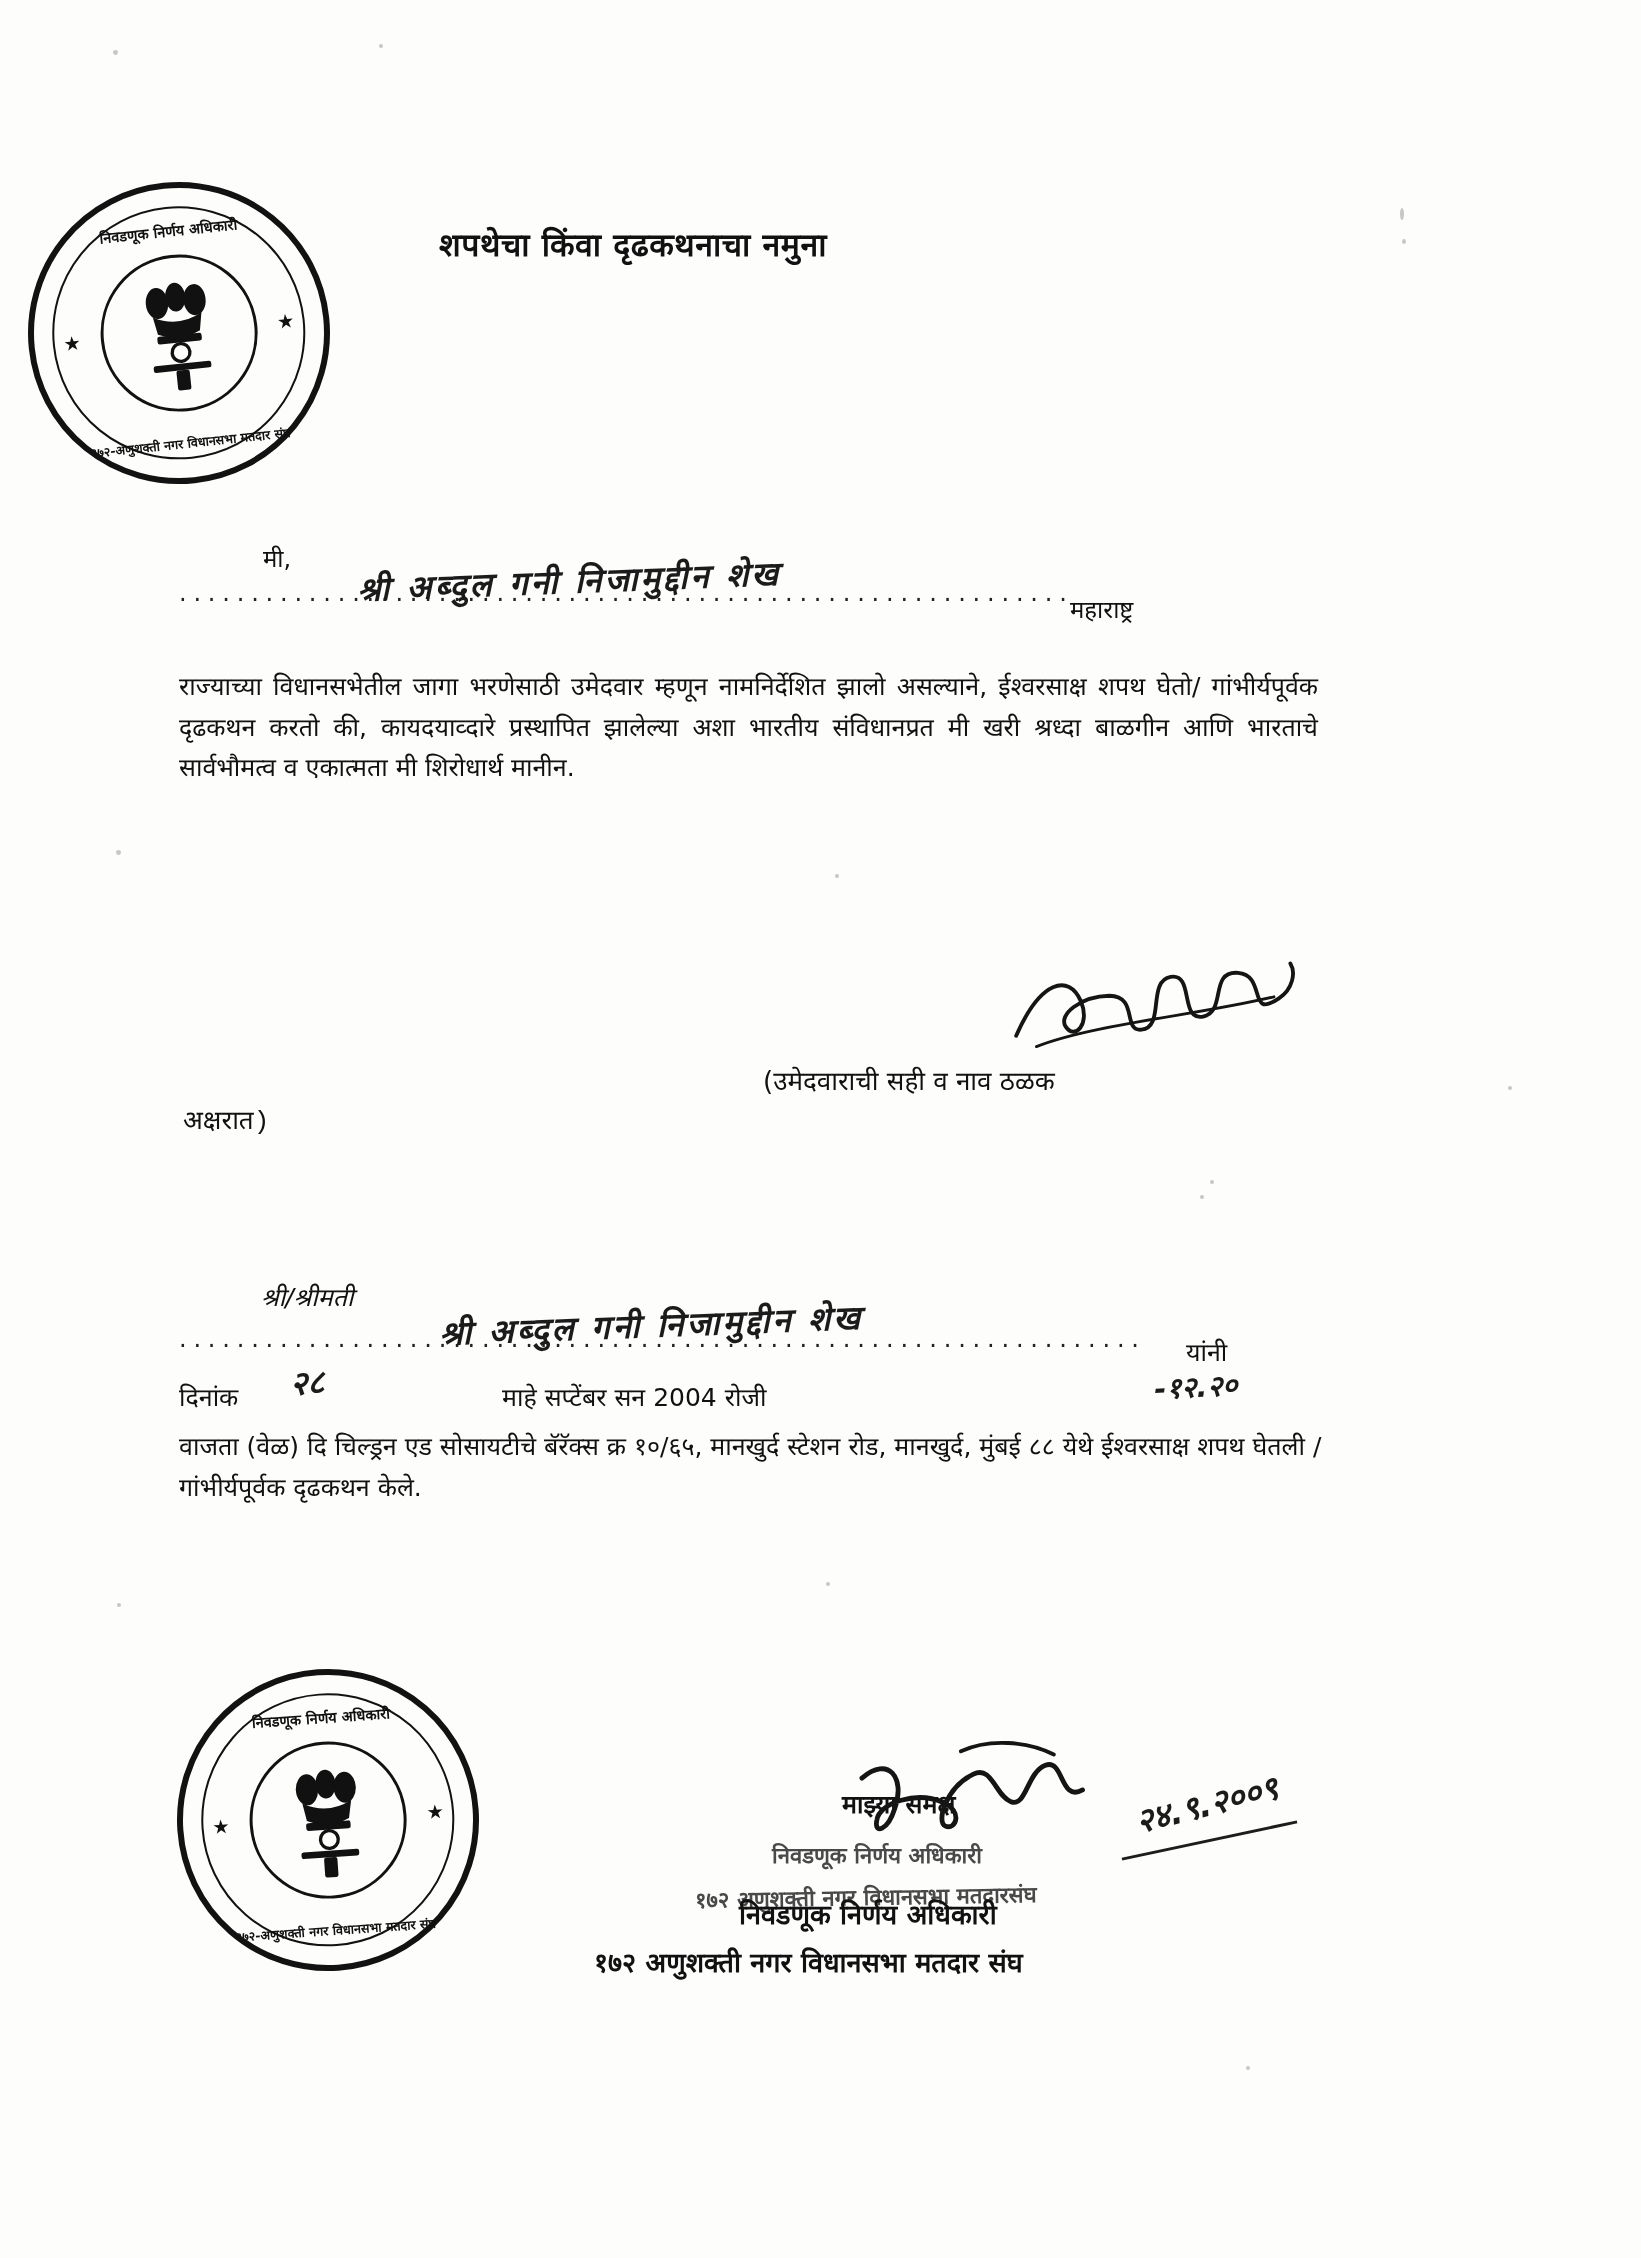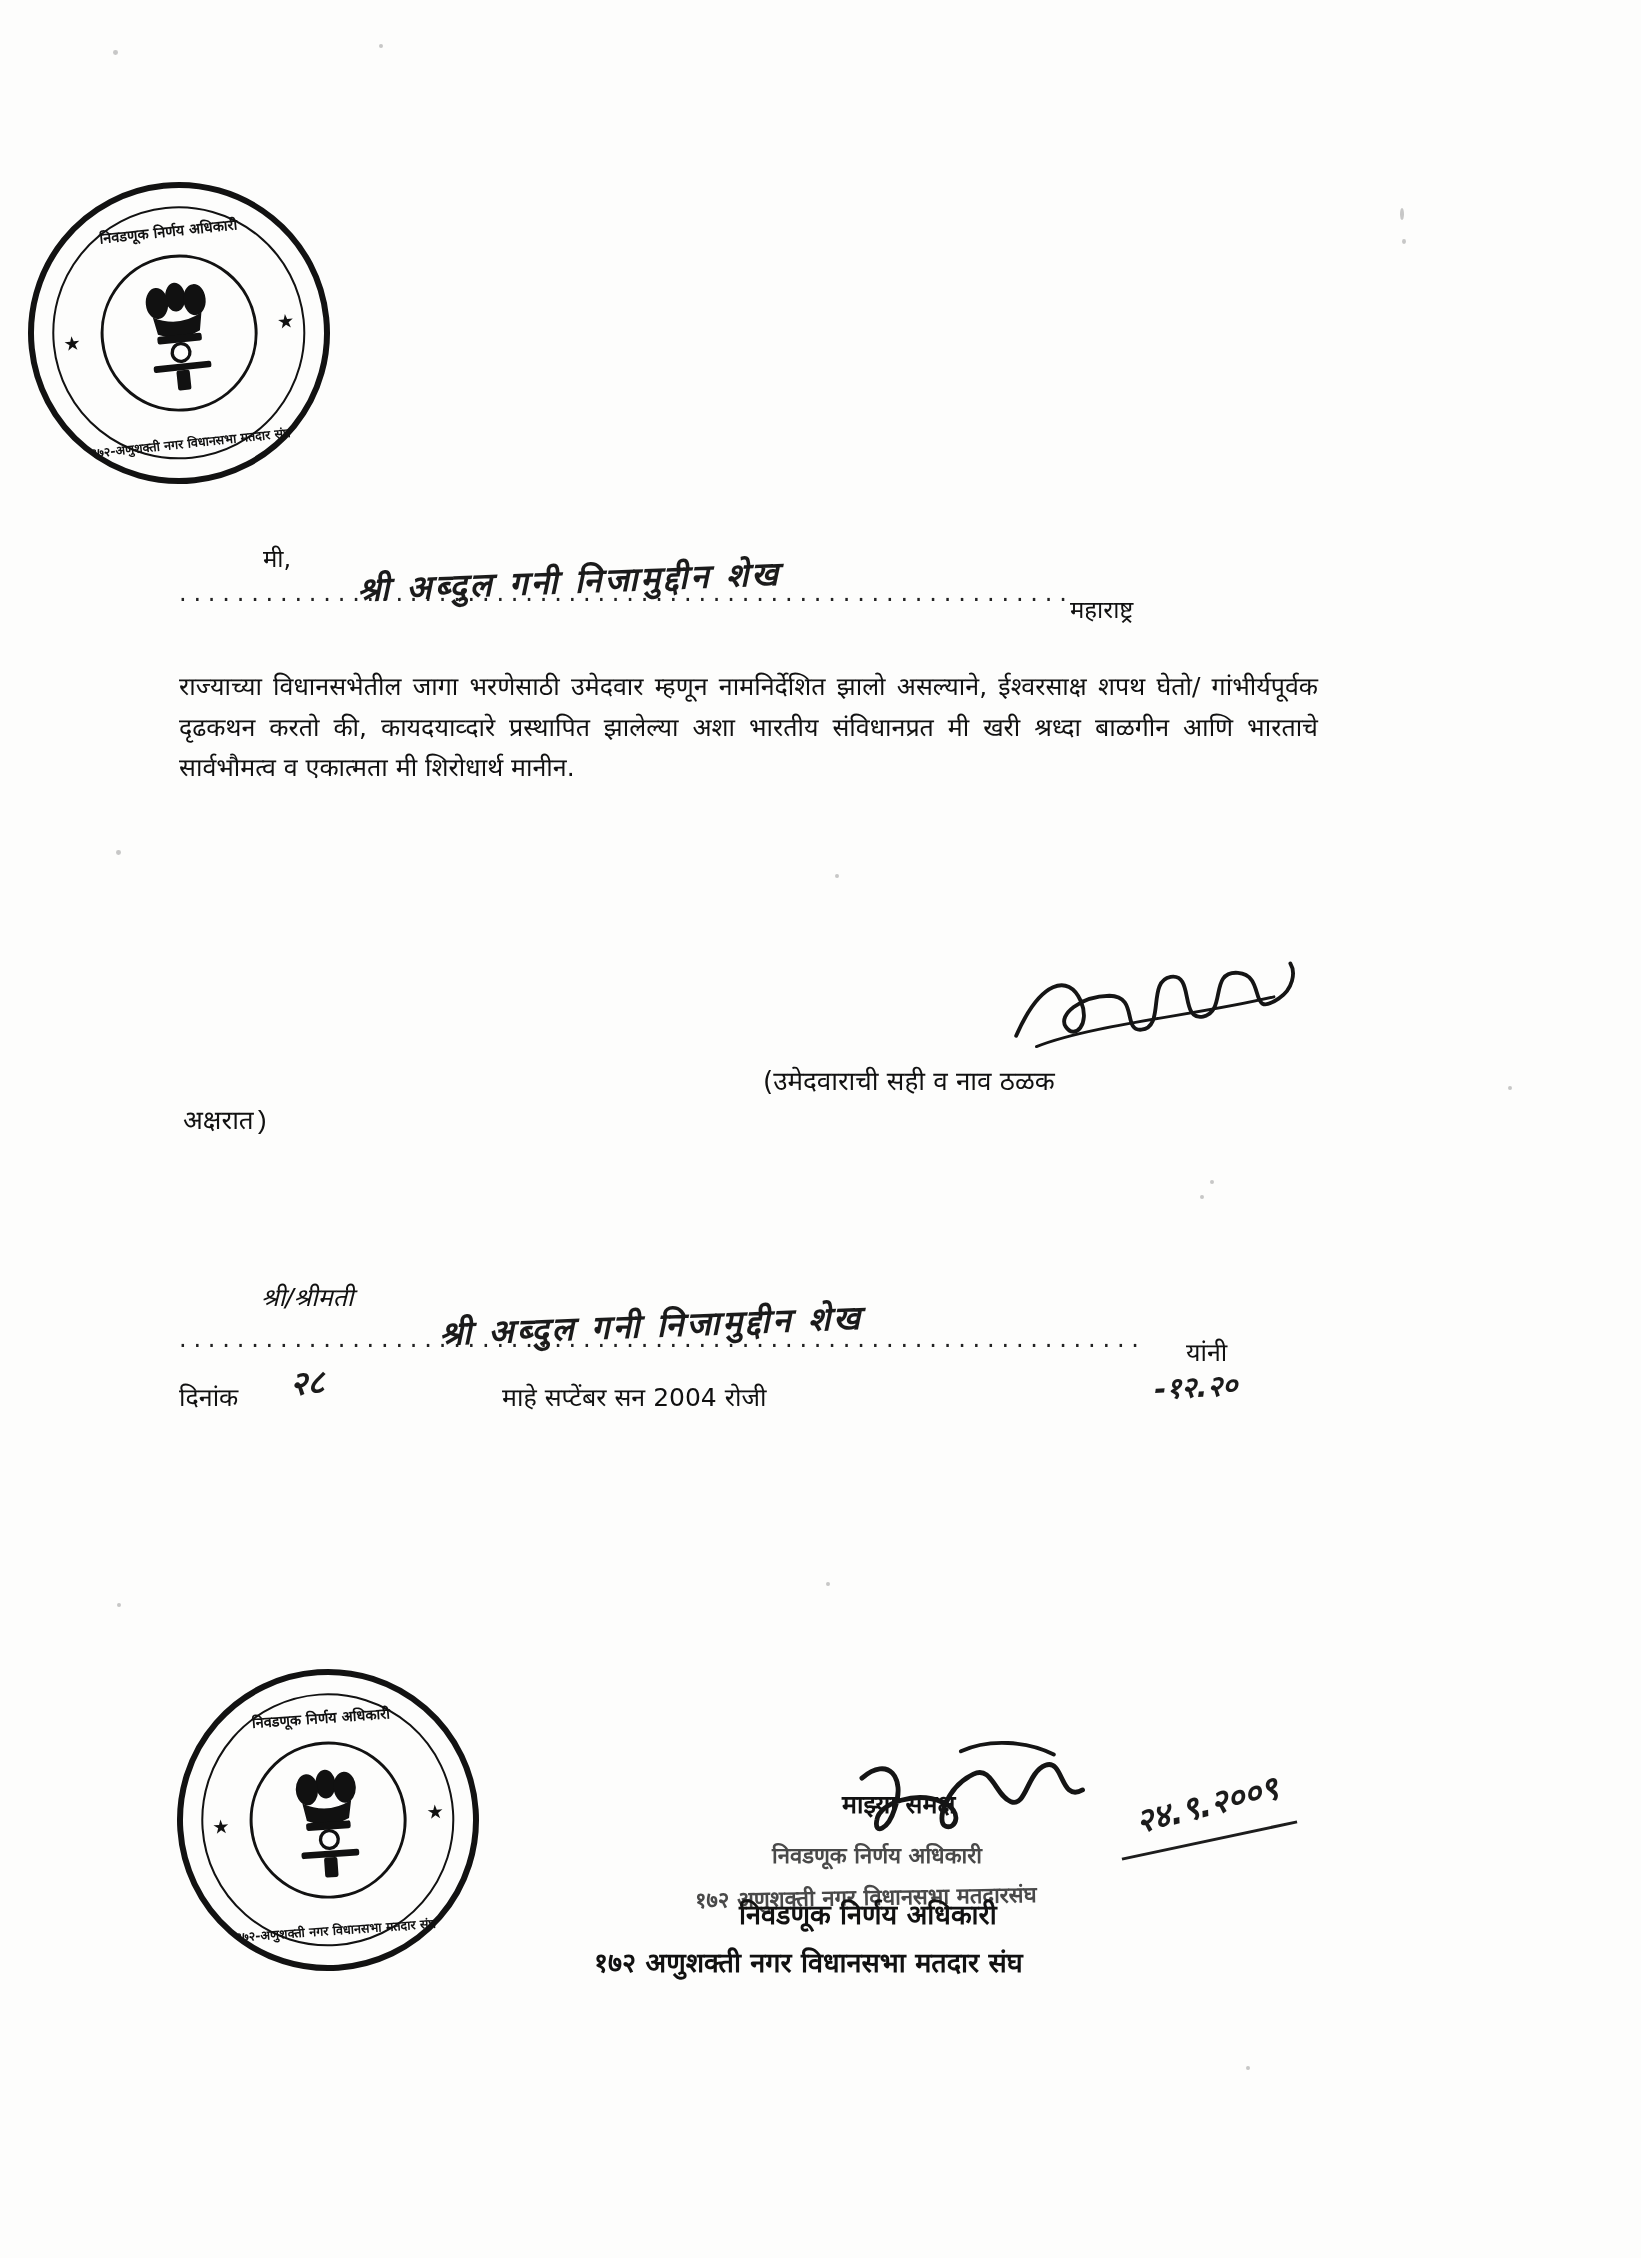--- a/index.html
+++ b/index.html
@@ -305,20 +305,21 @@
     background: #1d1d1d;
     height: 2.9px;
     transform: rotate(-12deg);
   }
 </style>
 </head>
 <body>
 
 <div class="page">
 
+  <div class="title">शपथेचा किंवा दृढकथनाचा नमुना</div>
 
   <div class="seal" id="seal-top">
     <div class="ring-outer"></div>
     <div class="ring-mid"></div>
     <div class="ring-inner"></div>
     <div class="curved top">निवडणूक निर्णय अधिकारी</div>
     <div class="curved bottom" style="font-size:12.6px;">१७२-अणुशक्ती नगर विधानसभा मतदार संघ</div>
     <div class="star" style="left:10%;top:46%;">★</div>
     <div class="star" style="right:10%;top:46%;">★</div>
     <svg class="emblem" viewBox="0 0 100 120">
@@ -352,20 +353,21 @@
   <div class="shri-label">श्री/श्रीमती</div>
   <div class="dots-2">.................................................................................................</div>
   <div class="hand" id="hand-name-2">श्री अब्दुल गनी निजामुद्दीन शेख</div>
   <div class="yanni">यांनी</div>
 
   <div class="date-label">दिनांक</div>
   <div class="hand" id="hand-date">२८</div>
   <div class="month-line">माहे सप्टेंबर सन 2004 रोजी</div>
   <div class="hand" id="hand-time">-१२.२०</div>
 
+  <div class="para2">वाजता (वेळ) दि चिल्ड्रन एड सोसायटीचे बॅरॅक्स क्र १०/६५, मानखुर्द स्टेशन रोड, मानखुर्द, मुंबई ८८ येथे  ईश्वरसाक्ष शपथ घेतली / गांभीर्यपूर्वक दृढकथन केले.</div>
 
   <div class="seal" id="seal-bottom">
     <div class="ring-outer"></div>
     <div class="ring-mid"></div>
     <div class="ring-inner"></div>
     <div class="curved top">निवडणूक निर्णय अधिकारी</div>
     <div class="curved bottom" style="font-size:12.6px;">१७२-अणुशक्ती नगर विधानसभा मतदार संघ</div>
     <div class="star" style="left:10%;top:46%;">★</div>
     <div class="star" style="right:10%;top:46%;">★</div>
     <svg class="emblem" viewBox="0 0 100 120">

